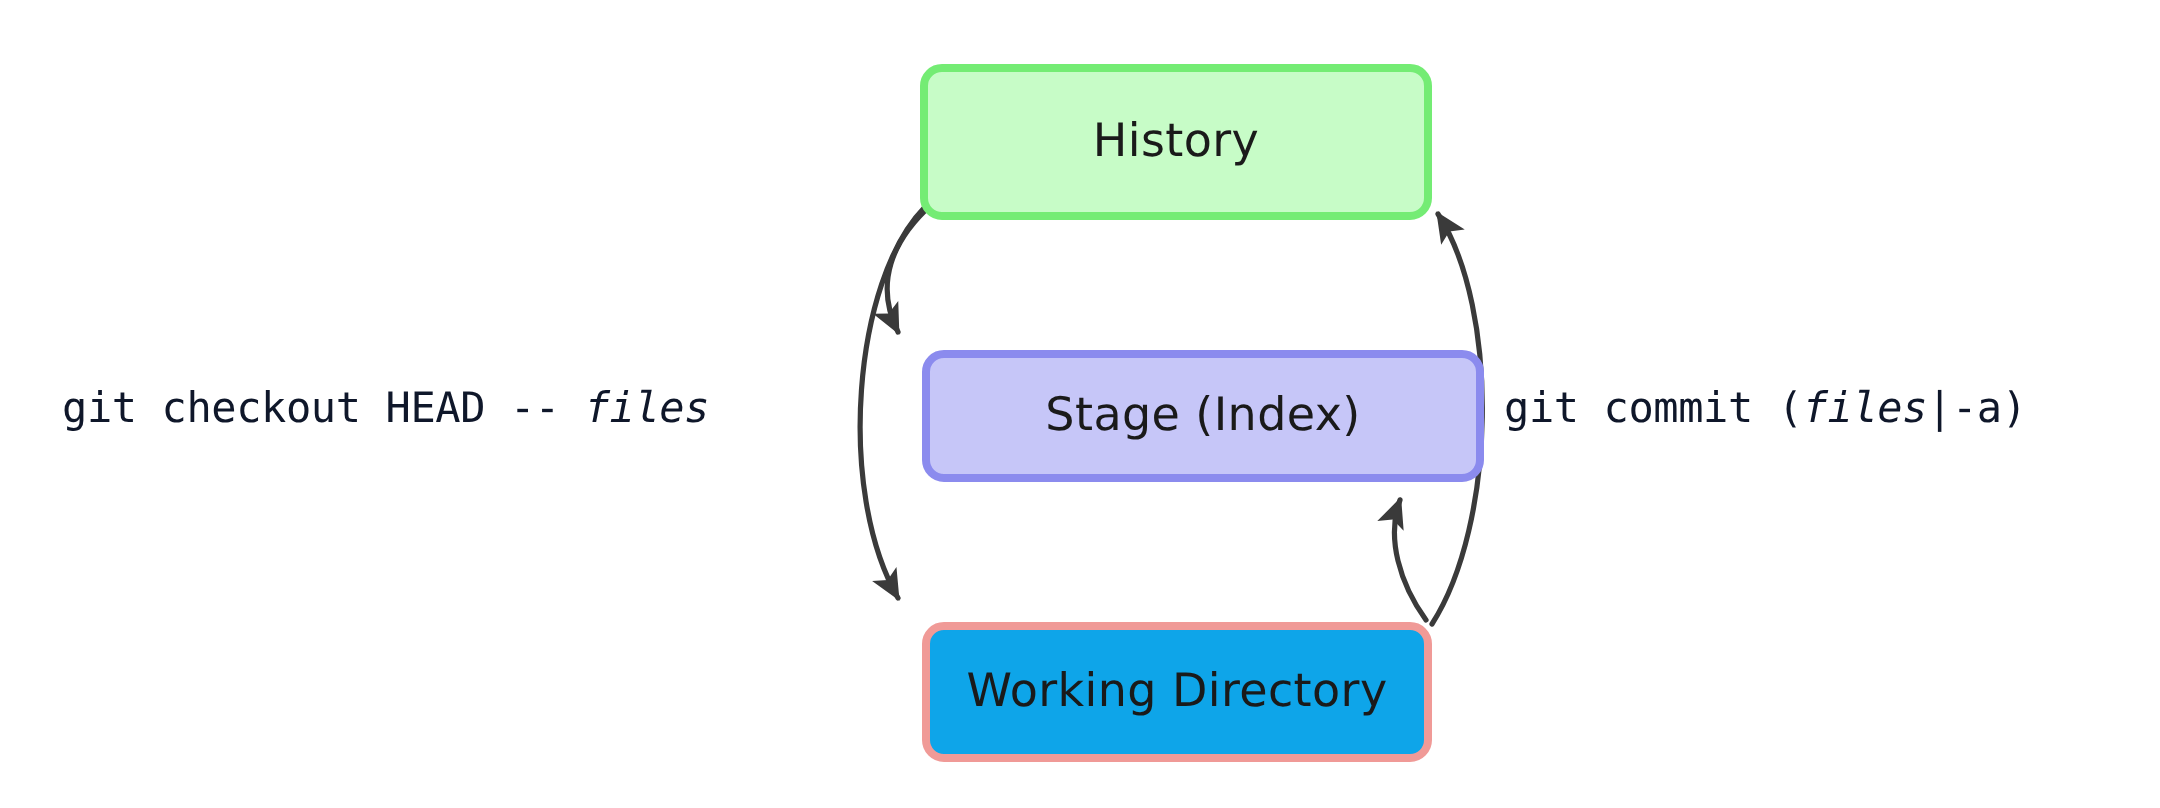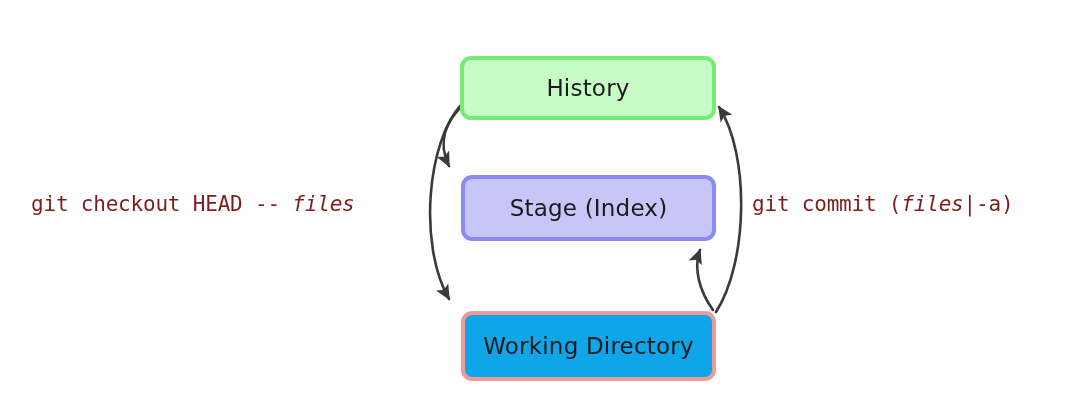--- a/index.html
+++ b/index.html
@@ -34,46 +34,45 @@
     font-size: 23px;
     font-weight: 400;
     color: #1a1a1a;
     letter-spacing: 0.2px;
     white-space: nowrap;
   }
   #node-history {
     left: 460px;
     top: 32px;
     width: 256px;
-    height: 64px;
+    height: 78px;
     background: #c7fcc7;
     border-color: #74ec74;
-    margin-top: 24px;
   }
   #node-stage {
     left: 461px;
     top: 175px;
-    width: 255px;
+    width: 281px;
     height: 66px;
     background: #c6c6f8;
     border-color: #8b8bee;
   }
   #node-working {
     left: 461px;
     top: 311px;
     width: 255px;
     height: 70px;
     background: #0ea5e9;
     border-color: #f09a97;
   }
   .edge-label {
     position: absolute;
     font-family: "DejaVu Sans Mono", monospace;
     font-size: 21px;
-    color: #7f1d1d;
+    color: #0f172a;
     white-space: nowrap;
     letter-spacing: -0.2px;
   }
   .edge-label .arg {
     font-style: italic;
   }
   #label-checkout {
     left: 31px;
     top: 192px;
   }

